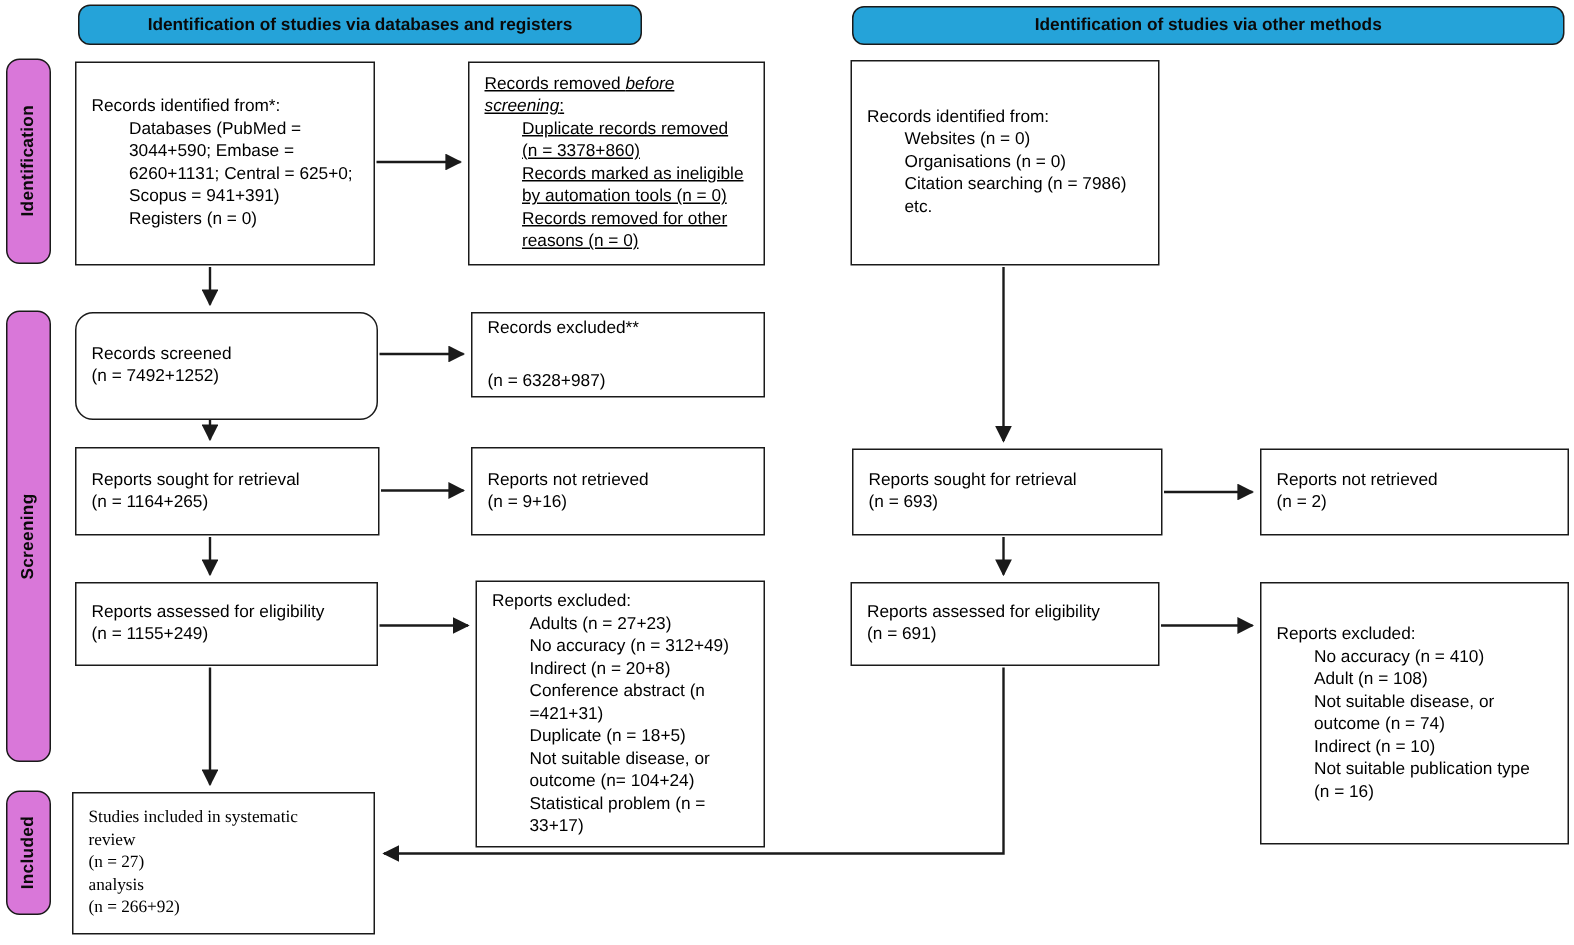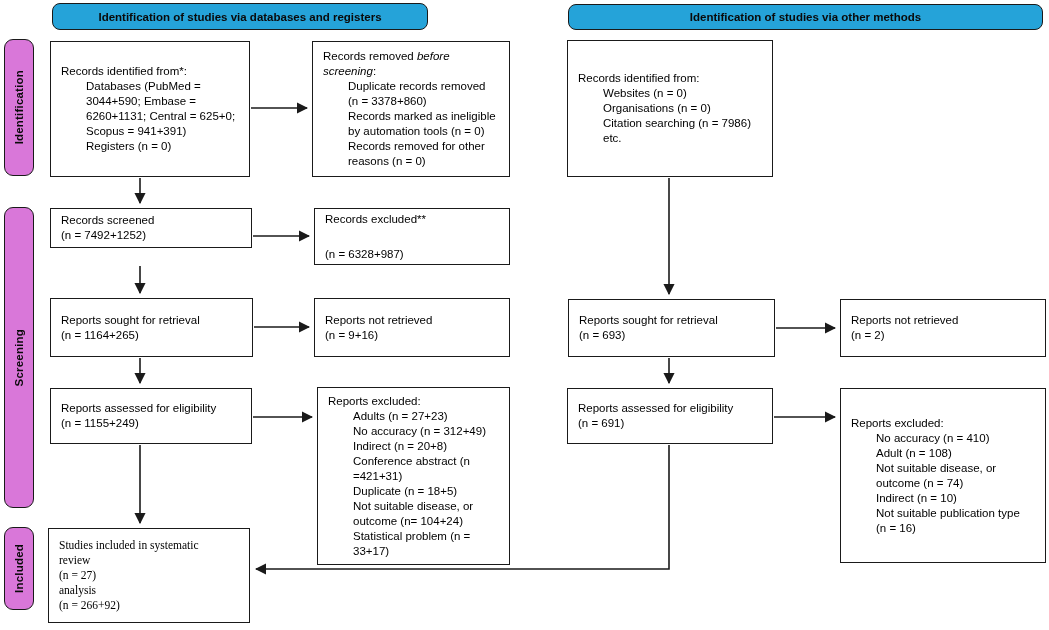--- a/index.html
+++ b/index.html
@@ -124,40 +124,40 @@
 
   <div class="fbox" style="left:50px; top:41px; width:200px; height:136px;">
       <div class="line"><span>Records identified from*:</span></div>
       <div class="line ind"><span>Databases (PubMed =</span></div>
       <div class="line ind"><span>3044+590; Embase =</span></div>
       <div class="line ind"><span>6260+1131; Central = 625+0;</span></div>
       <div class="line ind"><span>Scopus = 941+391)</span></div>
       <div class="line ind"><span>Registers (n = 0)</span></div>
     </div>
 
-  <div class="fbox" style="left:312px; top:41px; width:198px; height:136px;">
+  <div class="fbox" style="left:312px; top:41px; width:198px; height:136px;text-decoration:underline;">
       <div class="line"><span>Records removed </span><span class="it">before</span></div>
       <div class="line"><span class="it">screening</span><span>:</span></div>
       <div class="line ind"><span>Duplicate records removed</span></div>
       <div class="line ind"><span>(n = 3378+860)</span></div>
       <div class="line ind"><span>Records marked as ineligible</span></div>
       <div class="line ind"><span>by automation tools (n = 0)</span></div>
       <div class="line ind"><span>Records removed for other</span></div>
       <div class="line ind"><span>reasons (n = 0)</span></div>
     </div>
 
   <div class="fbox" style="left:567px; top:40px; width:206px; height:137px;">
       <div class="line"><span>Records identified from:</span></div>
       <div class="line ind"><span>Websites (n = 0)</span></div>
       <div class="line ind"><span>Organisations (n = 0)</span></div>
       <div class="line ind"><span>Citation searching (n = 7986)</span></div>
       <div class="line ind"><span>etc.</span></div>
     </div>
 
-  <div class="fbox" style="left:50px; top:208px; width:202px; height:40px;">
+  <div class="fbox" style="left:50px; top:208px; width:202px; height:72px;border-radius:12px;">
       <div class="line"><span>Records screened</span></div>
       <div class="line"><span>(n = 7492+1252)</span></div>
     </div>
 
   <div class="fbox" style="left:314px; top:208px; width:196px; height:57px;gap:20px;">
       <div class="line"><span>Records excluded**</span></div>
       <div class="line"><span>(n = 6328+987)</span></div>
     </div>
 
   <div class="fbox" style="left:50px; top:298px; width:203px; height:59px;">

